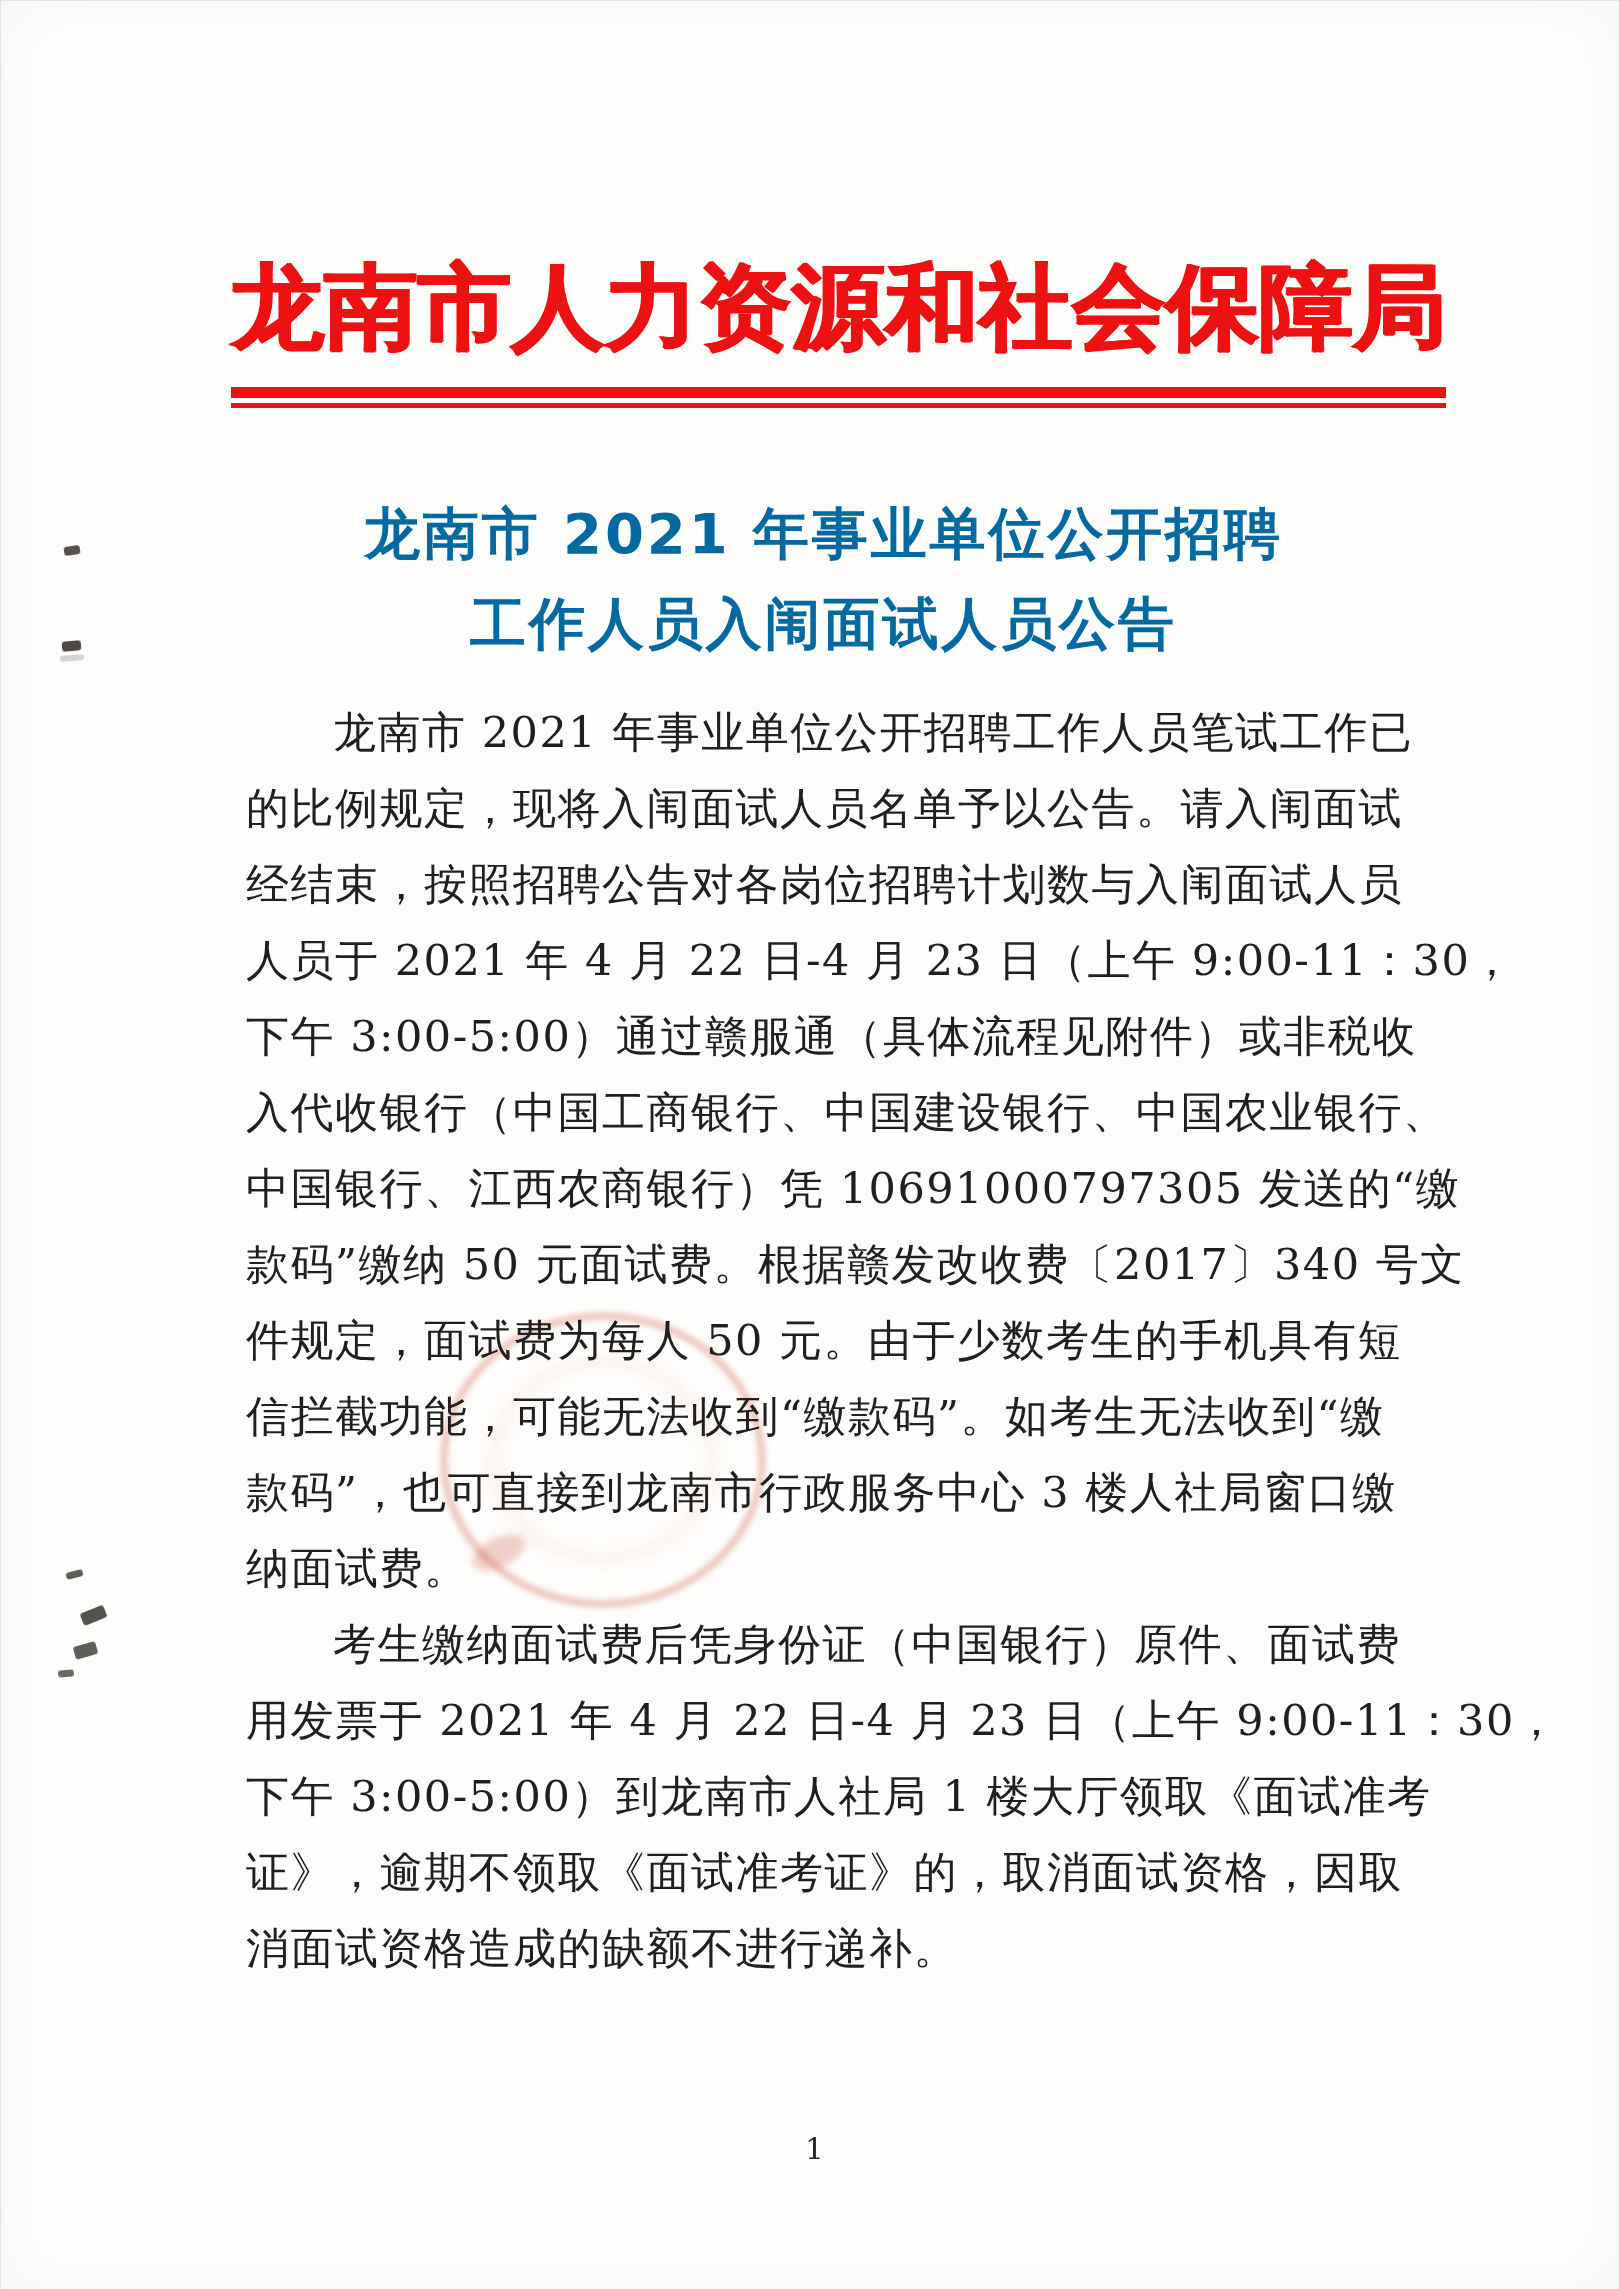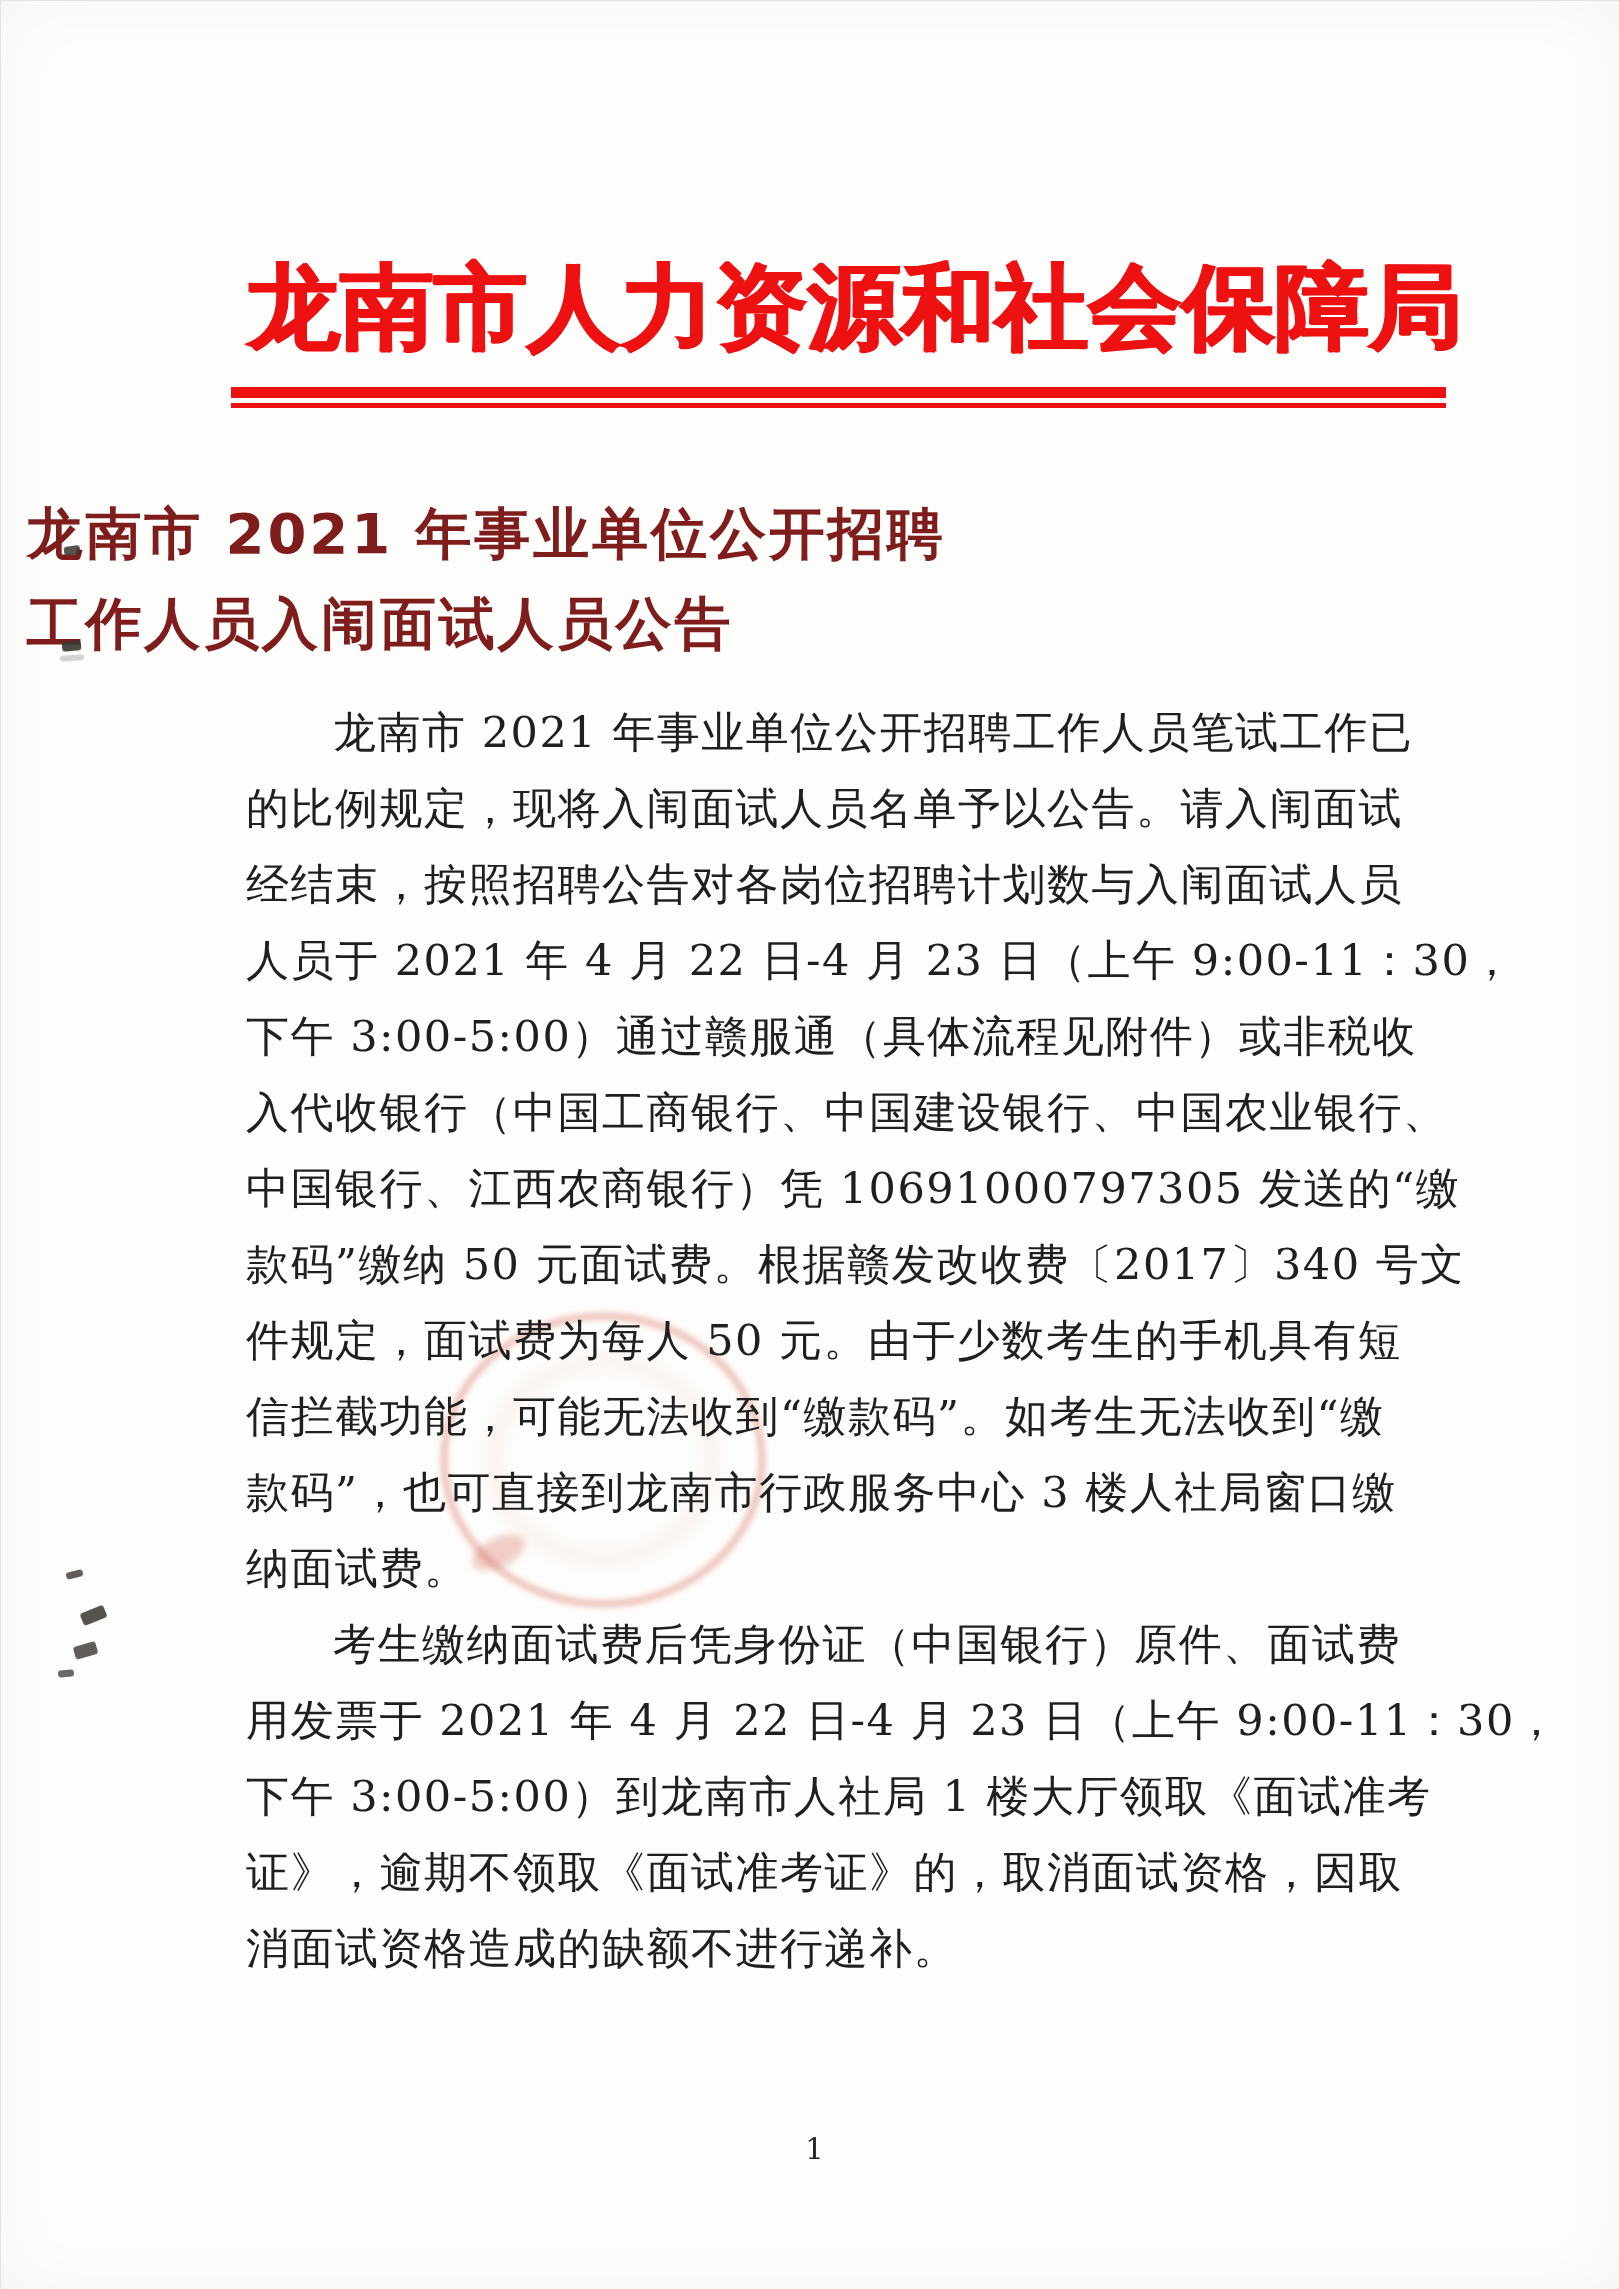--- a/index.html
+++ b/index.html
@@ -30,21 +30,20 @@
     line-height: 129px;
     font-size: 93px;
     font-weight: 900;
     font-family: "DejaVu Serif", serif;
     color: var(--header-red, #ee1111);
     text-align: justify;
     text-align-last: justify;
     text-justify: inter-character;
     white-space: nowrap;
     text-shadow: 1.5px 0 0 currentColor, -1.5px 0 0 currentColor, 0 1px 0 currentColor;
-    margin-left: 16px;
   }
   .rule-thick {
     position: absolute;
     left: 230px;
     top: 386px;
     width: 1215px;
     height: 10.8px;
     background: var(--header-red, #ee1111);
   }
   .rule-thin {
@@ -55,26 +54,27 @@
     height: 4.9px;
     background: var(--header-red, #ee1111);
   }
 
   
   .doc-title {
     position: absolute;
     left: 25.5px;
     top: 488px;
     width: 1594px;
+    text-align: center;
     font-family: "DejaVu Sans", sans-serif;
     font-weight: bold;
     font-size: 56px;
     line-height: 90px;
     letter-spacing: 2.9px;
-    color: #7f1d1d;
+    color: #0369a1;
   }
 
   
   .body-text {
     position: absolute;
     left: 245px;
     top: 694px;
     width: 1191px;
     font-size: 43px;
     letter-spacing: 1.5px;

